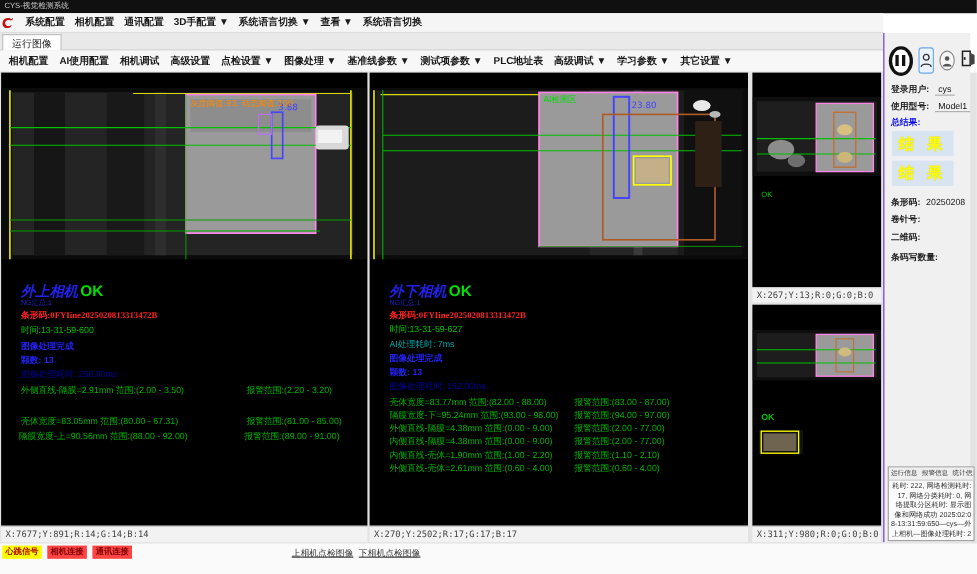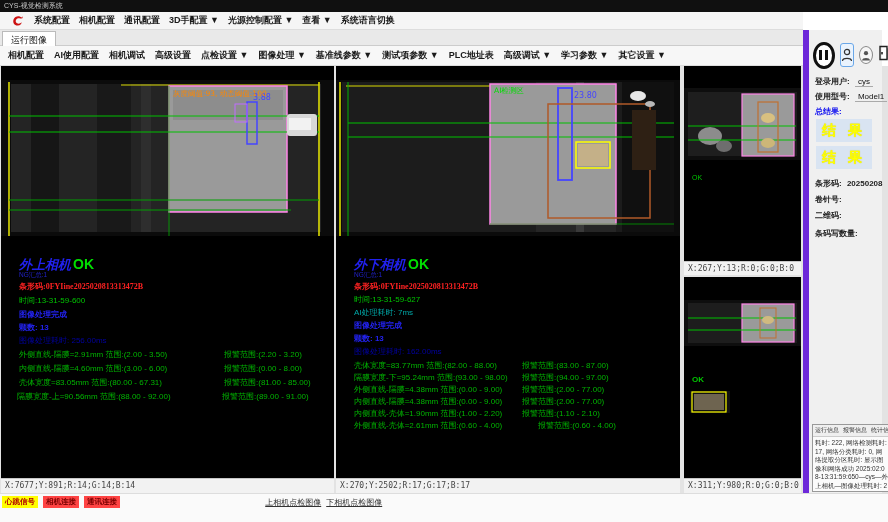--- a/index.html
+++ b/index.html
@@ -4,21 +4,21 @@
 <style>
   * { margin:0; padding:0; box-sizing:border-box; }
   html,body { width:888px; height:522px; overflow:hidden; background:#fff;
     font-family:"Liberation Sans","DejaVu Sans",sans-serif; }
   .abs { position:absolute; }
 
   
   #titlebar { left:0; top:0; width:888px; height:12px; background:#101010;
     color:#c8c8c8; font-size:7px; line-height:12px; padding-left:4px; }
   #menubar { left:0; top:12px; width:803px; height:18px; background:#f5f5f5;
-    border-bottom:1px solid #ddd; display:flex; align-items:center; gap:9px; padding-left:11px; }
+    border-bottom:1px solid #ddd; display:flex; align-items:center; gap:9px; padding-left:0; }
   #menubar .mitem { font-size:9px; font-weight:bold; color:#1a1a1a; white-space:nowrap; cursor:default; }
   #logo { width:14px; height:14px; flex:0 0 14px; }
   #tabrow { left:0; top:30px; width:803px; height:16px; background:#e9e9e9; border-bottom:1px solid #ccc; }
   .tab { position:absolute; left:2px; top:1px; height:15px; background:#fff; border:1px solid #bbb;
     border-bottom:none; font-size:9px; padding:2px 8px 0 8px; color:#222; }
   #toolbar { left:0; top:46px; width:803px; height:20px; background:#f7f7f7; border-bottom:1px solid #ddd;
     display:flex; align-items:center; gap:10px; padding-left:8px; }
   #toolbar .titem { font-size:9px; font-weight:bold; color:#1a1a1a; white-space:nowrap; cursor:default; }
 
   #mainbg { left:0; top:66px; width:888px; height:427px; background:#e3e3e3; }
@@ -46,21 +46,21 @@
   .t-ng   { color:#2222cc; font-size:6.5px; }
   .t-red  { color:#ff2222; font-weight:bold;font-family:Liberation Serif, serif; }
   .t-grn  { color:#00c400; font-weight:normal; }
   .t-blu  { color:#2222ee; font-weight:bold; }
   .t-dkb  { color:#0000a0; }
   .mrow { position:absolute; display:flex; font-size:8px; color:#00b400; white-space:nowrap; }
   .mrow .mtext { width:205px; }
   #panel-mid .mrow .mtext { width:168px; }
 
   
-  #rightpanel { left:803px; top:30px; width:79px; height:463px; background:#f0f0f0; border-left:6px solid #6d28d9; }
+  #rightpanel { left:803px; top:30px; width:79px; height:463px; background:#f0f0f0; border-left:1px solid #6d28d9;text-align:right; }
   #btnrow { position:absolute; left:4px; top:10px; width:80px; height:30px; display:flex; align-items:center; gap:5px; }
   #btn-pause { width:27px; height:27px; border-radius:50%; border:3px solid #111; background:#fff;
     display:flex; align-items:center; justify-content:center; gap:3px; cursor:pointer; }
   #btn-pause i { display:block; width:3px; height:10px; background:#111; }
   .sqbtn { width:19px; height:24px; border:1px solid #6aa7e8; border-radius:3px; background:#eaf3fd;
     display:flex; align-items:center; justify-content:center; cursor:pointer; }
   .rndbtn { width:18px; height:18px; border:1px solid #888; border-radius:50%; background:#f6f6f6;
     display:flex; align-items:center; justify-content:center; cursor:pointer; }
   .rp-row { position:absolute; left:6px; font-size:8px; font-weight:bold; color:#222; white-space:nowrap; }
   .rp-row .val { font-weight:normal; color:#111; border-bottom:1px solid #aaa; padding:0 3px; margin-left:3px; }
@@ -93,21 +93,21 @@
 
 <div class="abs" id="menubar">
   <svg id="logo" viewBox="0 0 16 16">
     <path d="M12.5 4.5 C10 1.5 4.5 2 3 6 C1.5 10 4 13.5 8 13.2 C10.5 13 12 11.5 12.2 9.5 C10.5 11.5 7 11.8 5.8 9.5 C4.6 7.2 6.5 4.2 9.5 4.8 C10.8 5 11.8 5.8 12.5 4.5 Z" fill="#cc1111"></path>
     <path d="M13.5 2.5 C12.8 3.4 12.2 3.8 11.5 4.2 L12.8 5 C13.3 4.2 13.5 3.4 13.5 2.5 Z" fill="#cc1111"></path>
   </svg>
   <span class="mitem">系统配置</span>
   <span class="mitem">相机配置</span>
   <span class="mitem">通讯配置</span>
   <span class="mitem">3D手配置 ▼</span>
-  <span class="mitem">光源控制配置 ▼</span>
+  <span class="mitem">系统语言切换 ▼</span>
   <span class="mitem">查看 ▼</span>
   <span class="mitem">系统语言切换</span>
 </div>
 
 <div class="abs" id="tabrow">
   <div class="tab">运行图像</div>
 </div>
 
 <div class="abs" id="toolbar">
   <span class="titem">相机配置</span>
@@ -164,24 +164,20 @@
   <div class="tline t-ng" style="left:18px; top:205px;">NG汇总:1</div>
   <div class="tline t-red" style="left:18px; top:215px;">条形码:0FYIine2025020813313472B</div>
   <div class="tline t-grn" style="left:18px; top:229px;">时间:13-31-59-600</div>
   <div class="tline t-blu" style="left:18px; top:243px;">图像处理完成</div>
   <div class="tline t-blu" style="left:18px; top:256px;">颗数: 13</div>
   <div class="tline t-dkb" style="left:18px; top:269px;">图像处理耗时: 256.00ms</div>
   <div class="mrow" style="left:18px; top:283px;">
     <span class="mtext">外侧直线-隔膜=2.91mm 范围:(2.00 - 3.50)</span>
     <span>报警范围:(2.20 - 3.20)</span>
   </div>
-  <div class="mrow" style="left:18px; top:297px;">
-    <span class="mtext">内侧直线-隔膜=4.60mm 范围:(3.00 - 6.00)</span>
-    <span>报警范围:(0.00 - 8.00)</span>
-  </div>
   <div class="mrow" style="left:18px; top:311px;">
     <span class="mtext">壳体宽度=83.05mm 范围:(80.00 - 67.31)</span>
     <span>报警范围:(81.00 - 85.00)</span>
   </div>
   <div class="mrow" style="left:16px; top:325px;">
     <span class="mtext">隔膜宽度-上=90.56mm 范围:(88.00 - 92.00)</span>
     <span>报警范围:(89.00 - 91.00)</span>
   </div>
 </div>
 <div class="coordbar" id="coord-left">X:7677;Y:891;R:14;G:14;B:14</div>
@@ -243,21 +239,21 @@
     <span>报警范围:(2.00 - 77.00)</span>
   </div>
   <div class="mrow" style="left:18px; top:330px;">
     <span class="mtext">内侧直线-隔膜=4.38mm 范围:(0.00 - 9.00)</span>
     <span>报警范围:(2.00 - 77.00)</span>
   </div>
   <div class="mrow" style="left:18px; top:342px;">
     <span class="mtext">内侧直线-壳体=1.90mm 范围:(1.00 - 2.20)</span>
     <span>报警范围:(1.10 - 2.10)</span>
   </div>
-  <div class="mrow" style="left:18px; top:354px;gap:16px;">
+  <div class="mrow" style="left:18px; top:354px;">
     <span class="mtext">外侧直线-壳体=2.61mm 范围:(0.60 - 4.00)</span>
     <span>报警范围:(0.60 - 4.00)</span>
   </div>
 </div>
 <div class="coordbar" id="coord-mid">X:270;Y:2502;R:17;G:17;B:17</div>
 
 <div class="campanel" id="panel-rt">
   <svg class="imgstrip" style="top:22px" width="117" height="72" viewBox="0 0 117 72">
     <rect x="0" y="0" width="117" height="72" fill="#0e0e0e"></rect>
     <rect x="4" y="4" width="109" height="64" fill="#1e1e1e"></rect>
@@ -330,21 +326,21 @@
     <span>使用型号:</span>
     <span class="val">Model1</span>
   </div>
   <div class="rp-row" style="top:76px; color:#0a0af0;">总结果:</div>
 
   <div class="resbox" style="top:89px;">结 果</div>
   <div class="resbox" style="top:116px;">结 果</div>
 
   <div class="rp-row" style="top:148px;">
     <span>条形码:</span>
-    <span style="font-weight:bold; margin-left:3px;margin-top:28px;">20250208</span>
+    <span style="font-weight:normal; margin-left:3px;margin-top:28px;">20250208</span>
   </div>
   <div class="rp-row" style="top:164px;">卷针号:</div>
   <div class="rp-row" style="top:180px;">二维码:</div>
   <div class="rp-row" style="top:198px;">条码写数量:</div>
 
   <div id="statsbox">
     <div id="statstabs">
       <span>运行信息</span>
       <span>报警信息</span>
       <span>统计信息</span>

